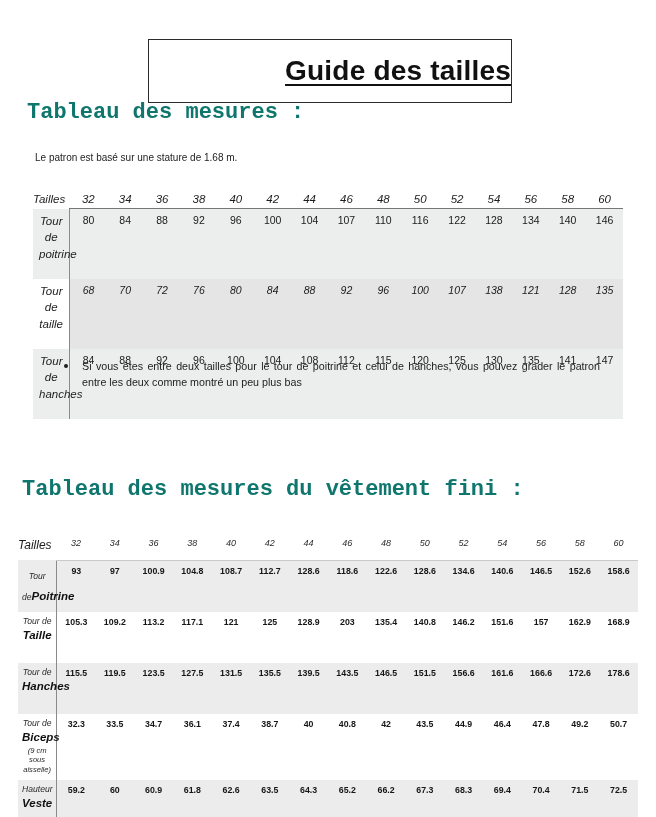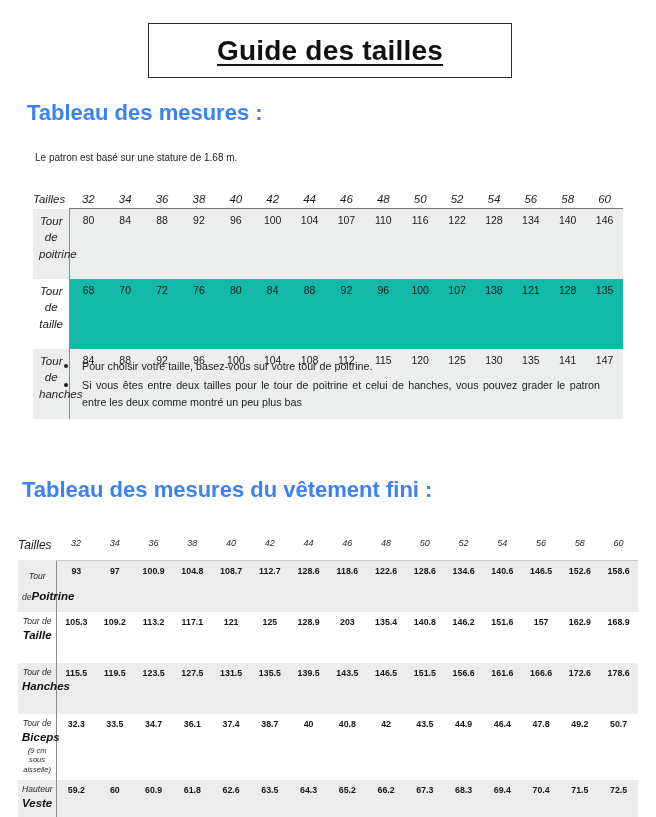--- a/index.html
+++ b/index.html
@@ -14,47 +14,48 @@
     font-family: "Liberation Sans", sans-serif;
     color: #1a1a1a;
     position: relative;
     overflow: hidden;
   }
 
   
   .title-box {
     position: absolute;
     left: 148px;
-    top: 23px;
+    top: 39px;
     width: 364px;
-    height: 55px;
+    height: 64px;
     border: 1px solid #2b2b2b;
     box-sizing: border-box;
     display: flex;
     align-items: center;
-    justify-content: center;
+    justify-content: flex-end;
     background: #ffffff;
   }
   .title-text {
     font-size: 28px;
     font-weight: bold;
     letter-spacing: 0.2px;
     text-decoration: underline;
     text-underline-offset: 4px;
     color: #111111;
     white-space: nowrap;
   }
 
   
   .section-heading {
     position: absolute;
     font-size: 22px;
     font-weight: bold;
-    color: #3b82f6;
+    color: #0f766e;
     white-space: nowrap;
+    font-family: Liberation Mono, monospace;
   }
   #heading-mesures { left: 27px; top: 100px; }
   #heading-fini    { left: 22px; top: 477px; text-align: right; }
 
   .intro-line {
     position: absolute;
     left: 35px;
     top: 152px;
     font-size: 10px;
     color: #1d1d1d;
@@ -102,21 +103,21 @@
     border-right: 1.2px solid #8a8a8a;
     padding: 4px 6px 16px 6px;
   }
   #table-mesures .val {
     font-size: 10.5px;
     color: #1a1a1a;
     text-align: center;
     padding: 5px 0 0 0;
   }
   #table-mesures tr.shaded .val { background: #eceded; }
-  #table-mesures tr.plain .val  { background: #14b8a6; }
+  #table-mesures tr.plain .val  { background: #e5e5e5; font-style: italic; }
   #table-mesures tr.plain .rowlabel { background: #ffffff; }
 
   
   .bullets {
     position: absolute;
     left: 60px;
     top: 358px;
     width: 540px;
     margin: 0;
     padding: 0;
@@ -296,21 +297,20 @@
         <td class="val">125</td>
         <td class="val">130</td>
         <td class="val">135</td>
         <td class="val">141</td>
         <td class="val">147</td>
       </tr>
     </tbody>
 </table>
 
 <ul class="bullets" id="bullet-list">
-    <li>Pour choisir votre taille, basez-vous sur votre tour de poitrine.</li>
     <li class="justified">Si vous êtes entre deux tailles pour le tour de poitrine et celui de hanches, vous pouvez grader le patron entre les deux comme montré un peu plus bas</li>
   </ul>
 
 <div class="section-heading" id="heading-fini">Tableau des mesures du vêtement fini :</div>
 
 <table class="sizing-table" id="table-fini">
   <tbody id="table-fini-body">
       <tr class="hdr-row">
         <td class="rowlabel-head">Tailles</td>
         <td>32</td>

